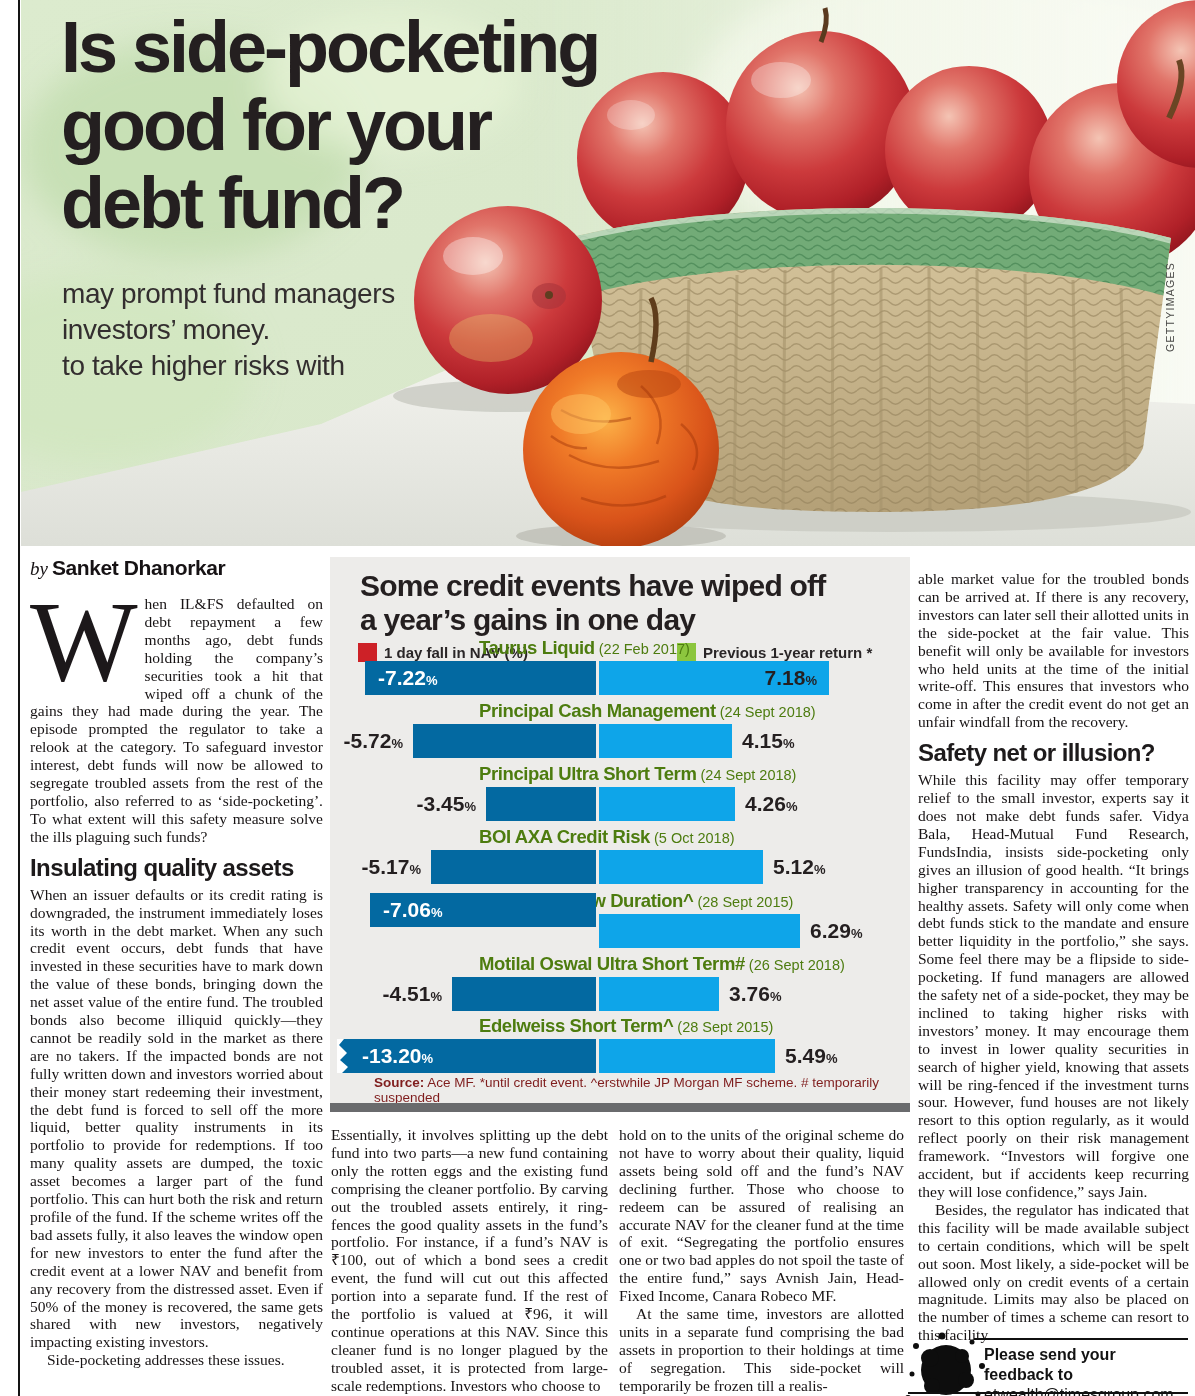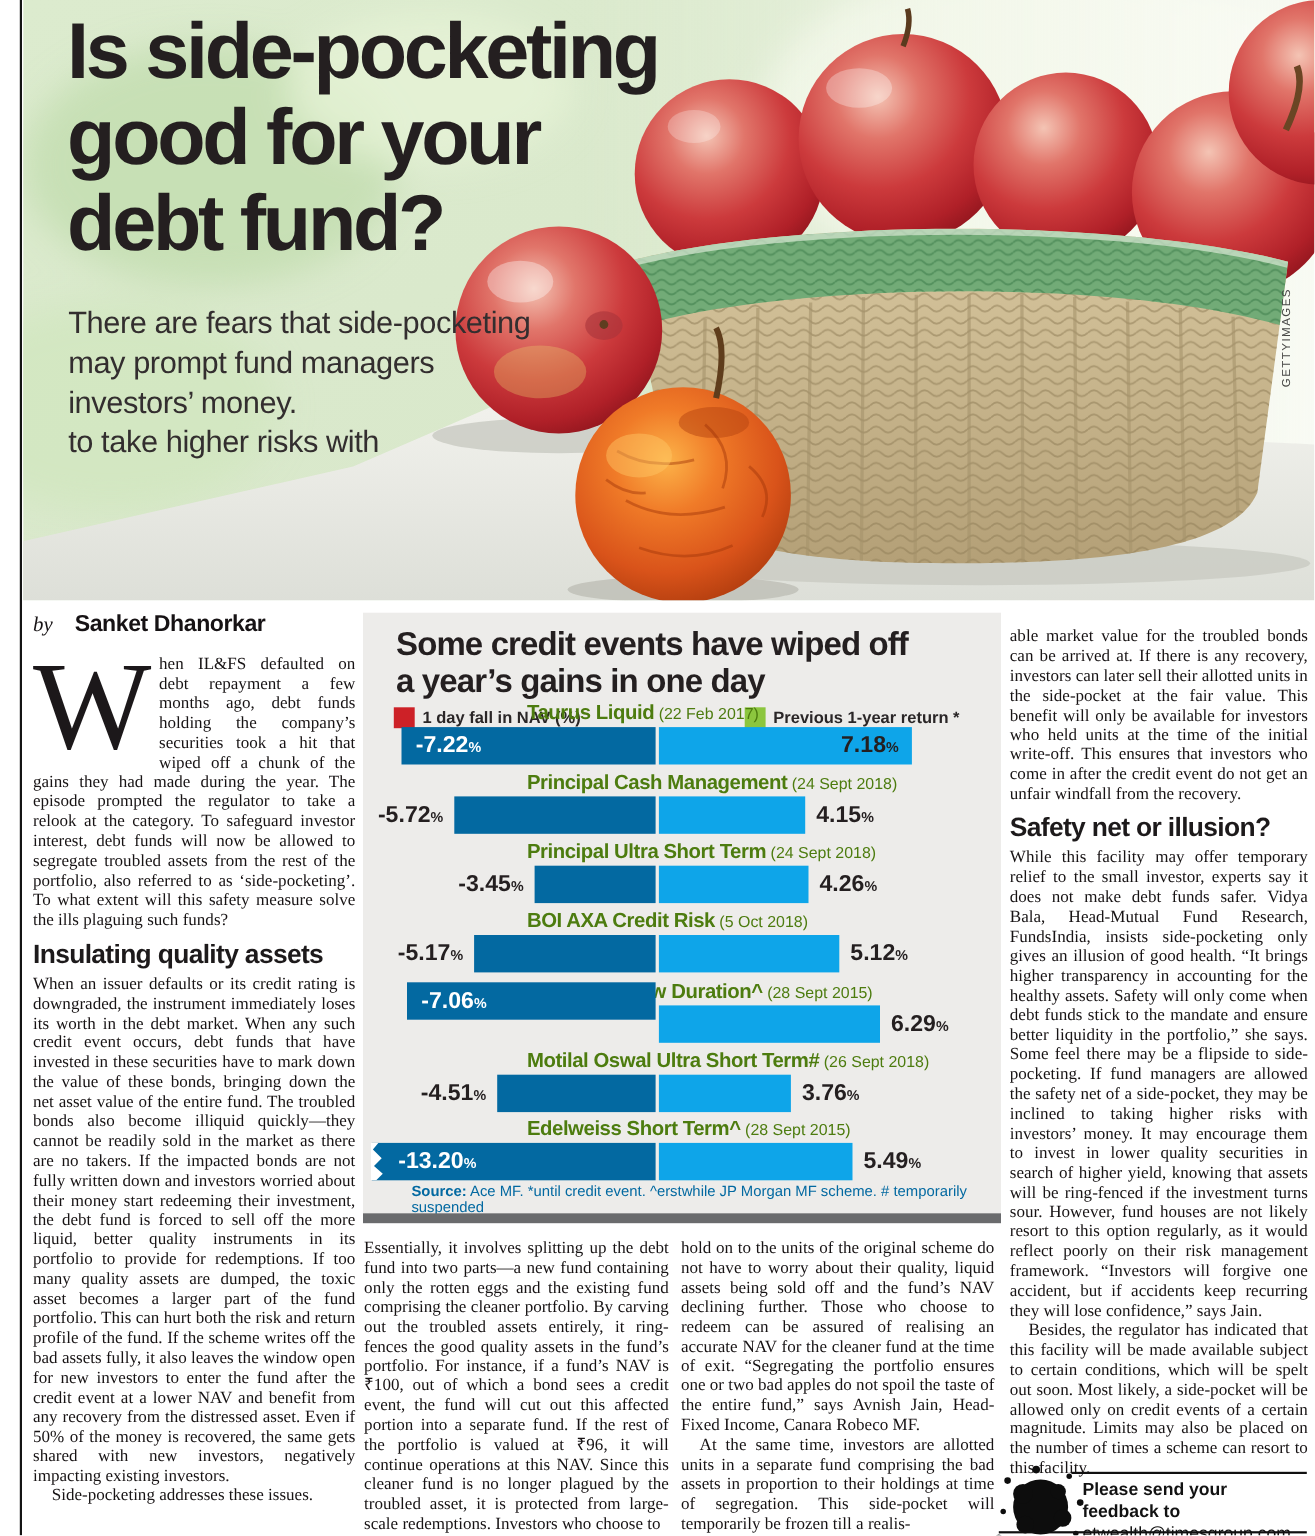--- a/index.html
+++ b/index.html
@@ -26,21 +26,21 @@
   .col2{left:331px;top:1126px;width:277px;}
   .col3{left:619px;top:1126px;width:285px;}
   .col4{left:918px;top:556px;width:271px;}
   p.body{margin:0;text-align:justify;font-size:15.5px;line-height:17.9px;color:#171314;}
   p.indent{text-indent:17px;}
   .sec-h{font-family:"Liberation Sans",sans-serif;font-weight:bold;font-size:24px;
          line-height:26px;letter-spacing:-0.6px;color:#1d1a1b;margin:9px 0 5px 0;}
   .byline{margin-bottom:15px;white-space:nowrap;}
   .byline .by{font-style:italic;font-size:19px;font-family:"Liberation Serif",serif;}
   .byline .name{font-family:"Liberation Sans",sans-serif;font-weight:bold;font-size:21px;
-                letter-spacing:-0.4px;margin-left:16px;}
+                letter-spacing:-0.4px;}
   .dropcap{float:left;font-family:"Liberation Serif",serif;font-size:114px;line-height:90px;
            margin:2px 7px 0 0;color:#1c181a;}
   .col4{padding-top:0;}
   .col4 p.first{margin-top:14px;}
 
   
   .chartbox{position:absolute;left:330px;top:557px;width:580px;height:546px;background:#edecea;}
   .chart-shadow{position:absolute;left:330px;top:1103px;width:580px;height:9px;background:#6a6b6d;}
   .c-title{position:absolute;left:30px;top:12px;font-family:"Liberation Sans",sans-serif;
            font-weight:bold;font-size:30px;line-height:34px;letter-spacing:-0.8px;color:#241f20;}
@@ -55,21 +55,21 @@
   .c-bar{position:absolute;height:34px;}
   .c-bar.red{background:#0369a1;}
   .c-bar.green{background:#0ea5e9;}
   .c-val{position:absolute;height:34px;line-height:34px;white-space:nowrap;
          font-family:"Liberation Sans",sans-serif;font-weight:bold;font-size:21px;color:#241f20;}
   .c-val .pct{font-size:13px;}
   .c-val.in-red{position:absolute;left:13px;top:0;color:#ffffff;}
   .c-val.in-red.shift{left:24px;}
   .c-val.in-green{position:absolute;right:12px;left:auto;top:0;color:#241f20;}
   .c-src{position:absolute;left:44px;top:518px;font-family:"Liberation Sans",sans-serif;
-         font-size:13.5px;color:#0369a1;}
+         font-size:13.5px;color:#7f1d1d;}
   .c-src .b{font-weight:bold;}
   .zig{position:absolute;left:-1px;top:0;}
 
   
   .feedback{position:absolute;left:918px;top:1338px;width:270px;height:56px;}
   .fb-rule-top{position:absolute;left:56px;right:0;top:0;border-top:2px solid #101010;}
   .fb-rule-bot{position:absolute;left:-10px;right:0;bottom:0;border-top:2px solid #101010;}
   .fb-text{position:absolute;left:66px;top:7px;font-family:"Liberation Sans",sans-serif;
            font-size:16px;line-height:20px;color:#121212;}
   .fb-text .l1{font-weight:bold;}
@@ -194,21 +194,20 @@
       <ellipse cx="560" cy="414" rx="30" ry="20" fill="#ffc867" opacity="0.45"></ellipse>
       <path d="M630,362 q10,-45 0,-64" stroke="#5f3d1c" stroke-width="5.5" fill="none"></path>
     </svg>
 
     <div class="headline">
       <div>Is side-pocketing</div>
       <div>good for your</div>
       <div>debt fund?</div>
     </div>
     <div class="standfirst">
-      <div>There are fears that side-pocketing</div>
       <div>may prompt fund managers</div>
       <div>investors’ money.</div>
       <div>to take higher risks with</div>
     </div>
   </div>
   <div class="credit">GETTYIMAGES</div>
 
   <div class="col col1">
     <div class="byline">
       <span class="by">by</span>

